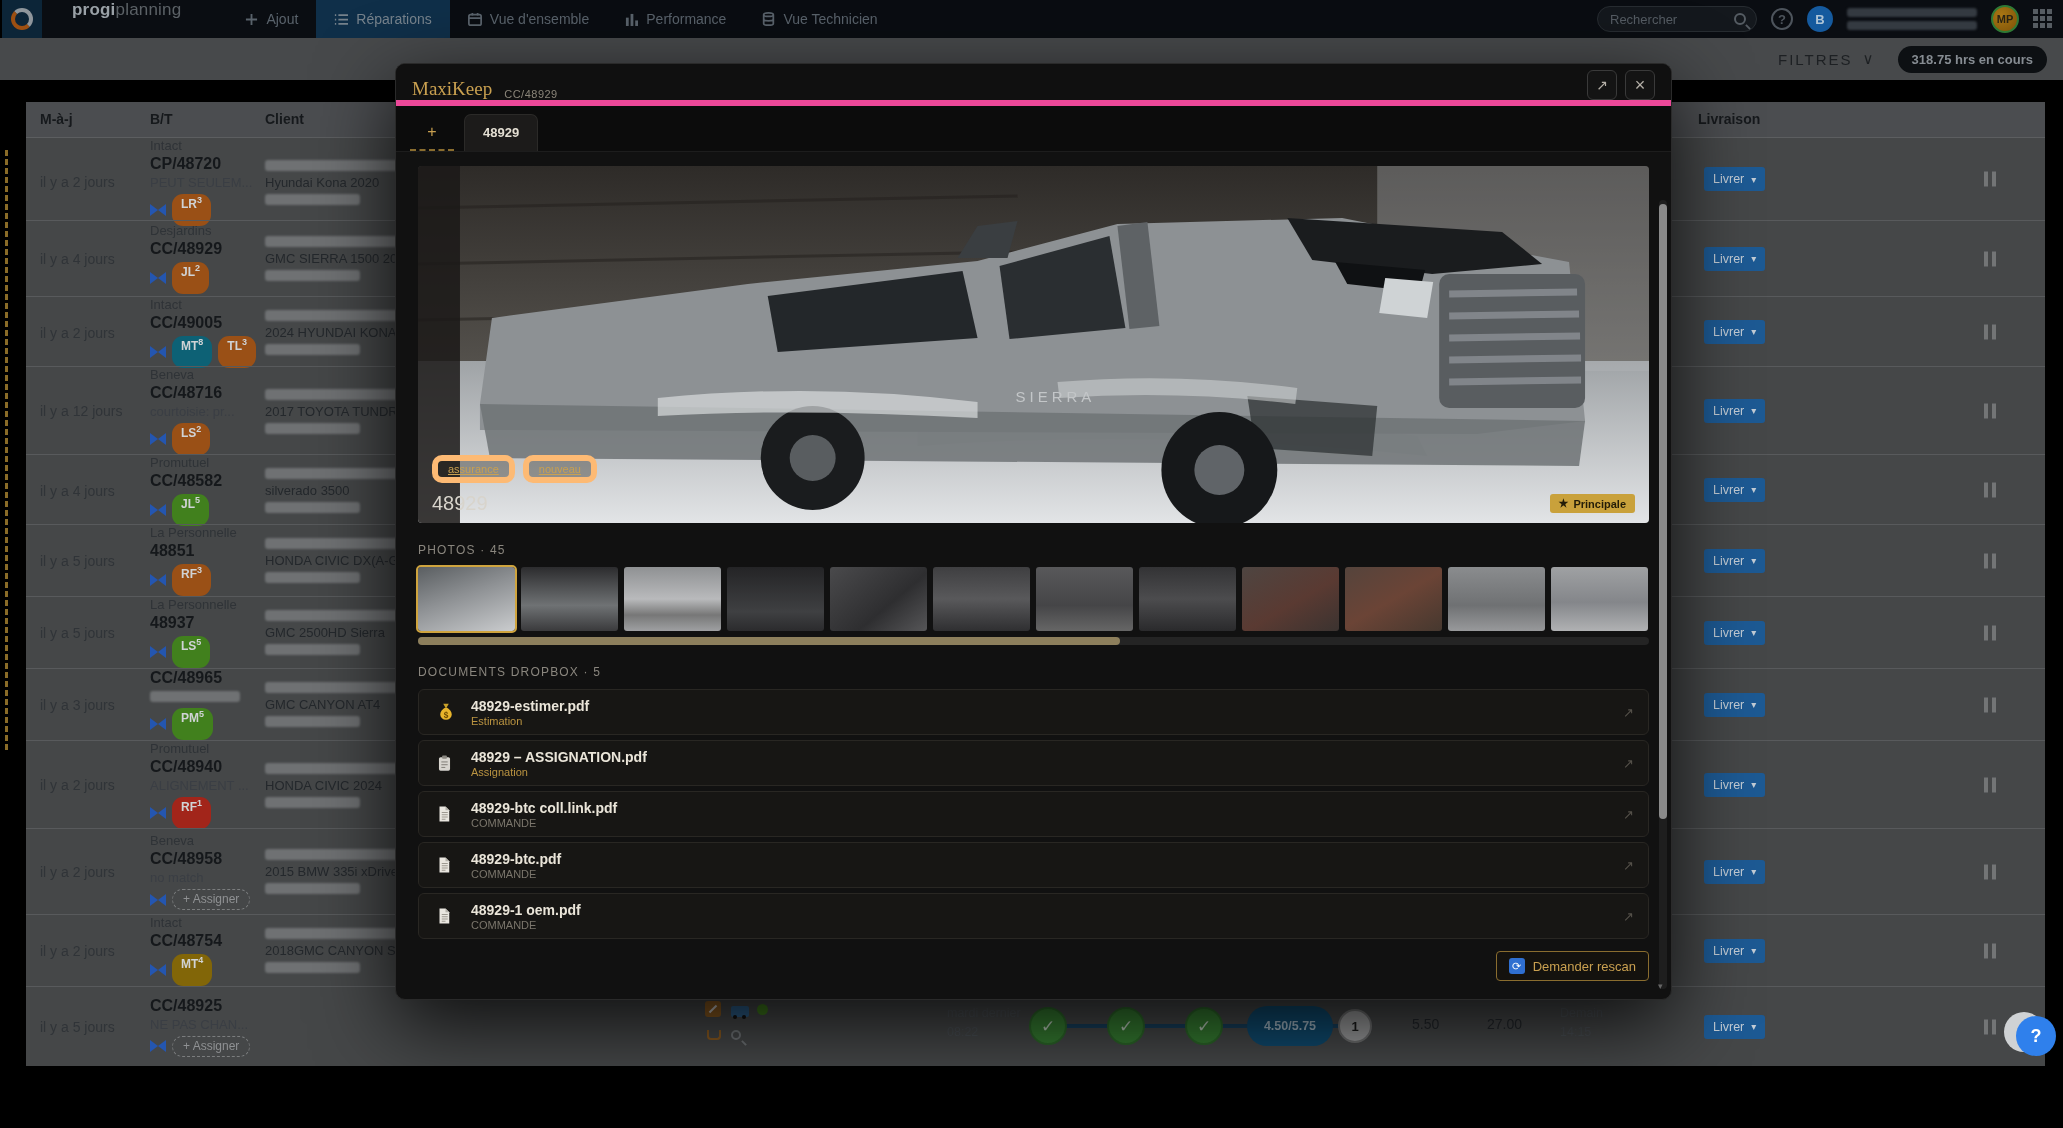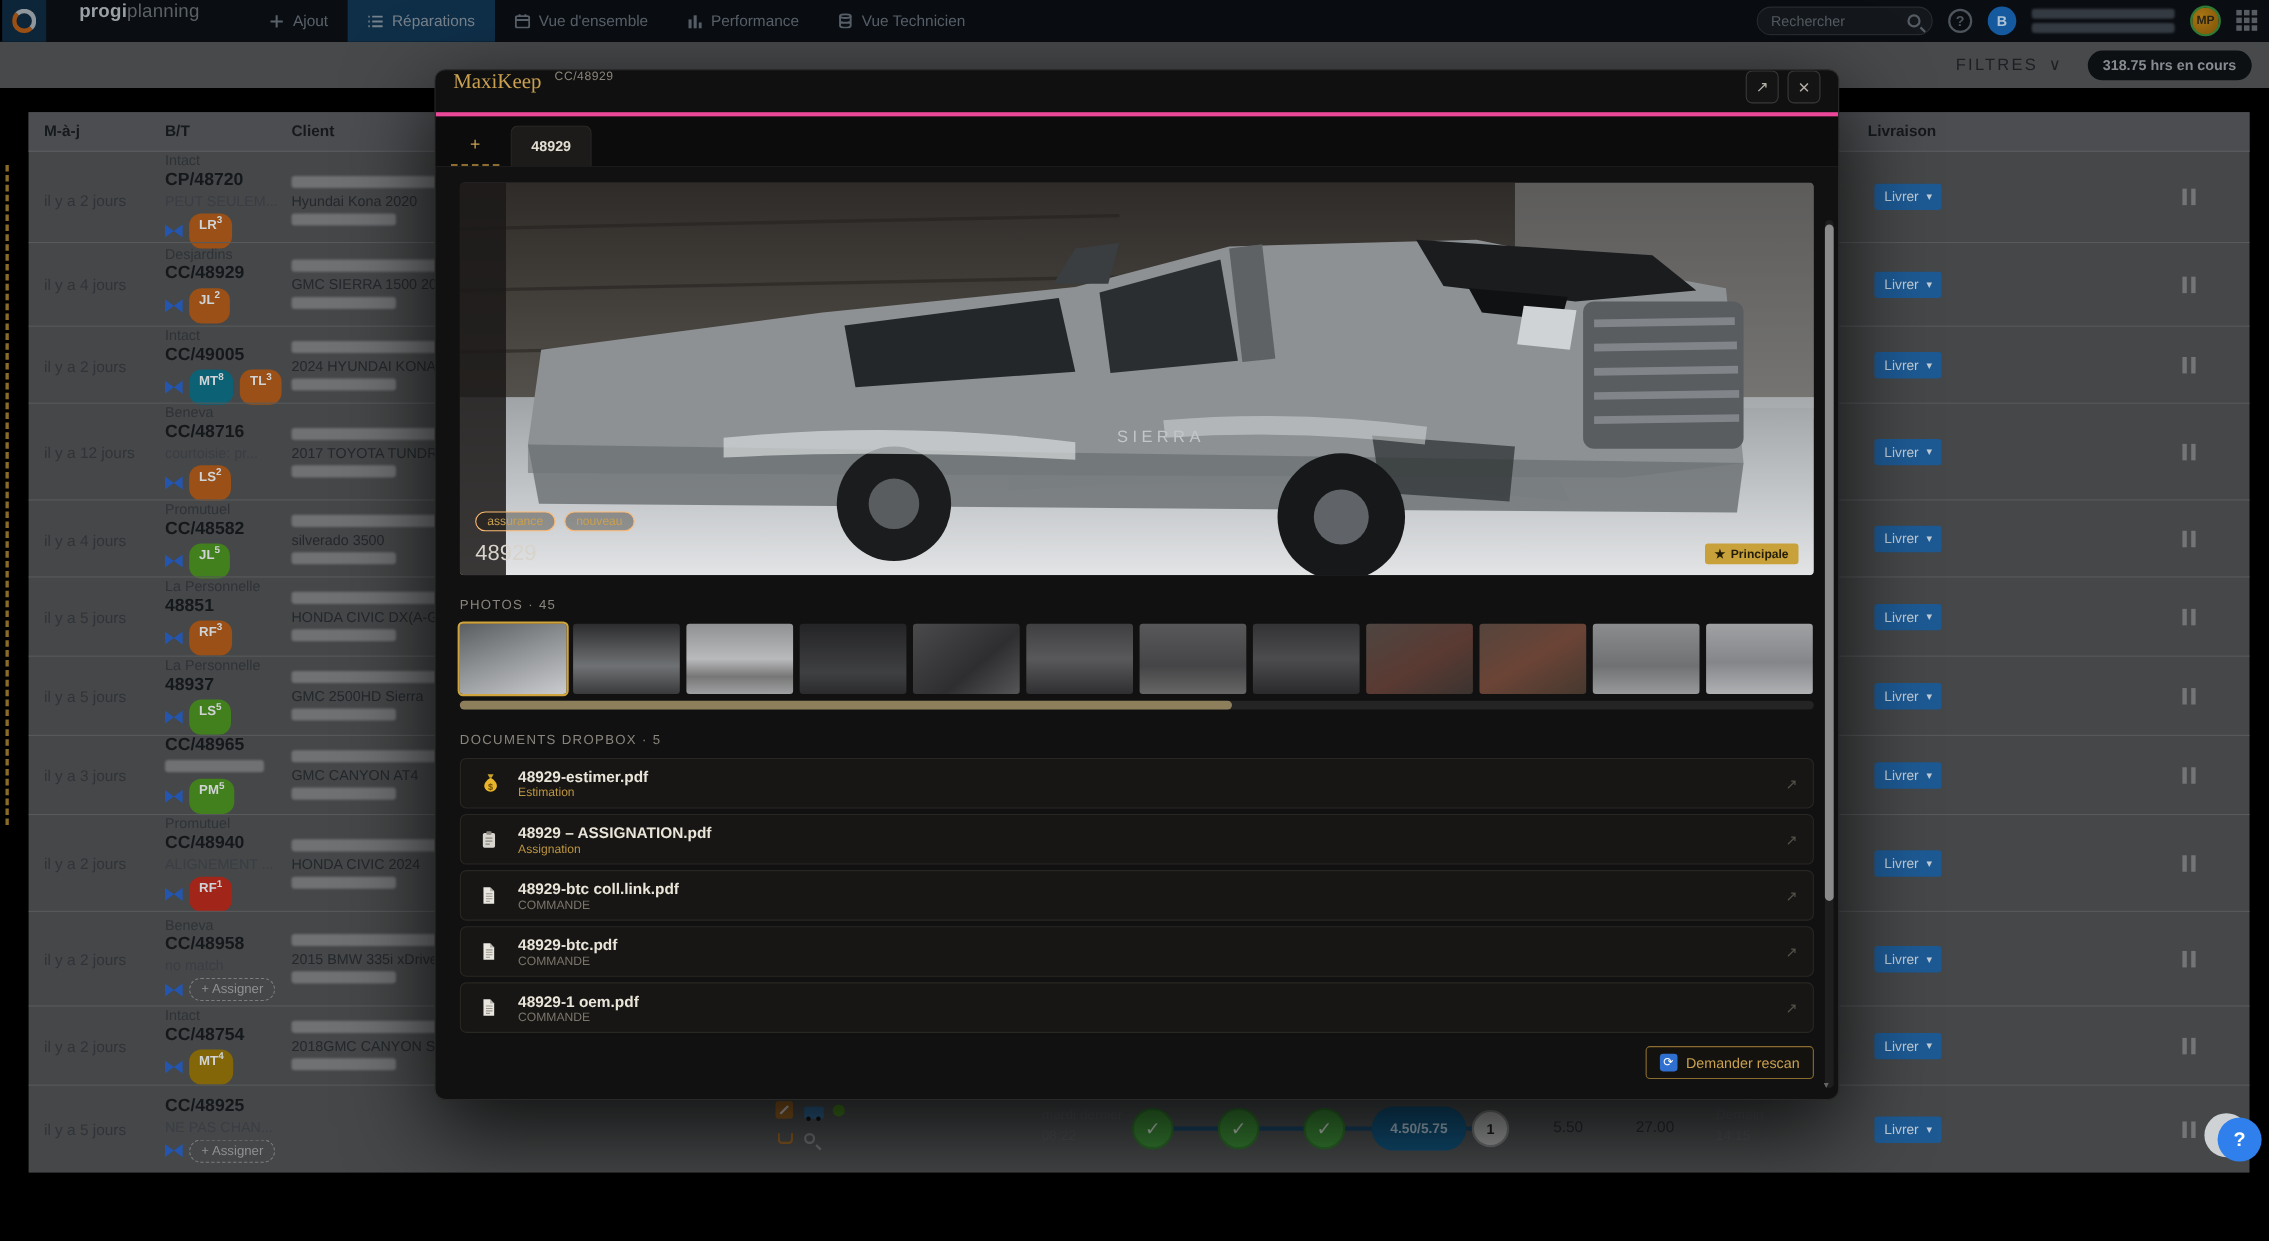--- a/index.html
+++ b/index.html
@@ -101,35 +101,35 @@
     color:#9fb4c2;font-size:12.5px;font-weight:bold;display:flex;align-items:center;justify-content:center;}
   .sx-one{position:absolute;left:652px;top:23px;width:34px;height:34px;border-radius:50%;background:#9a9b9c;
     border:2px solid #6e6f70;color:#1b1b1b;font-weight:bold;font-size:13px;display:flex;align-items:center;justify-content:center;}
   .sx-num{position:absolute;top:30px;font-size:14px;color:#23272b;}
   .sx-a{left:726px;} .sx-b{left:801px;}
   .sx-due{position:absolute;left:874px;top:18px;font-size:12.5px;color:#4a4f54;line-height:1.5;}
 
   
   .modal{position:absolute;left:395px;top:63px;width:1277px;height:937px;background:#111;border:1px solid #2a2a2a;
     border-radius:10px;z-index:100;box-shadow:0 25px 80px rgba(0,0,0,.8);overflow:hidden;}
-  .m-head{height:42px;display:flex;align-items:flex-start;padding:0 16px;border-bottom:4px solid #ec4899;background:#101010;}
+  .m-head{height:42px;display:flex;align-items:flex-end;padding:0 16px;border-bottom:6px solid #ec4899;background:#101010;}
   .m-title{font-family:"Liberation Serif", serif;font-size:19px;color:#c9a050;}
   .m-sub{margin-left:12px;font-size:11px;color:#8a8579;letter-spacing:.5px;}
   .m-actions{margin-left:auto;display:flex;gap:8px;}
   .m-btn{width:30px;height:30px;border:1px solid #3a3a3a;border-radius:6px;color:#b5b0a8;font-size:14px;
     display:flex;align-items:center;justify-content:center;cursor:pointer;background:#141414;}
   .m-tabs{height:46px;background:#0c0c0c;display:flex;align-items:flex-end;padding:0 14px;border-bottom:1px solid #1d1d1d;}
   .m-add{width:44px;text-align:center;color:#c9a050;font-size:16px;padding-bottom:8px;border-bottom:2px dashed #8a6d2f;cursor:pointer;}
   .m-tab{margin-left:10px;background:#1c1b1a;border:1px solid #2b2a28;border-bottom:none;border-radius:7px 7px 0 0;
     padding:10px 18px 11px;color:#e3ded2;font-weight:bold;font-size:13px;cursor:pointer;}
   .m-body{padding:6px 22px 0;position:relative;}
   .m-photo{height:357px;border-radius:4px;overflow:hidden;position:relative;background:#333;margin-top:8px;cursor:pointer;}
   .m-photo svg{display:block;width:100%;height:100%;}
   .ptags{position:absolute;left:14px;bottom:40px;display:flex;gap:8px;}
-  .ptag{border:1px solid #fdba74;color:#c9a050;font-size:11px;border-radius:10px;padding:2px 10px;background:rgba(20,16,8,.35);}
+  .ptag{border:6px solid #fdba74;color:#c9a050;font-size:11px;border-radius:10px;padding:2px 10px;background:rgba(20,16,8,.35);text-decoration:underline;}
   .pnum{position:absolute;left:14px;bottom:8px;font-size:20px;color:#d8d4cc;}
   .principal{position:absolute;right:14px;bottom:10px;background:#c9a13b;color:#241d08;font-size:11px;font-weight:bold;
     border-radius:3px;padding:3px 9px;display:flex;gap:5px;align-items:center;}
   .sec-label{margin-top:20px;font-size:12px;color:#8a867e;letter-spacing:1.2px;}
   .thumbs{display:flex;gap:6px;margin-top:10px;}
   .thumb{width:97px;height:64px;border-radius:3px;flex:none;cursor:pointer;}
   .thumb.sel{outline:2px solid #cfa43e;outline-offset:0;}
   .t1{background:linear-gradient(160deg,#5a5e61 0%,#8e9194 45%,#caccce 100%);}
   .t2{background:linear-gradient(180deg,#2c2c2e,#6f7274 60%,#3a3a3c);}
   .t3{background:linear-gradient(180deg,#8f9193,#b9babc 50%,#777,#9fa0a2);}

